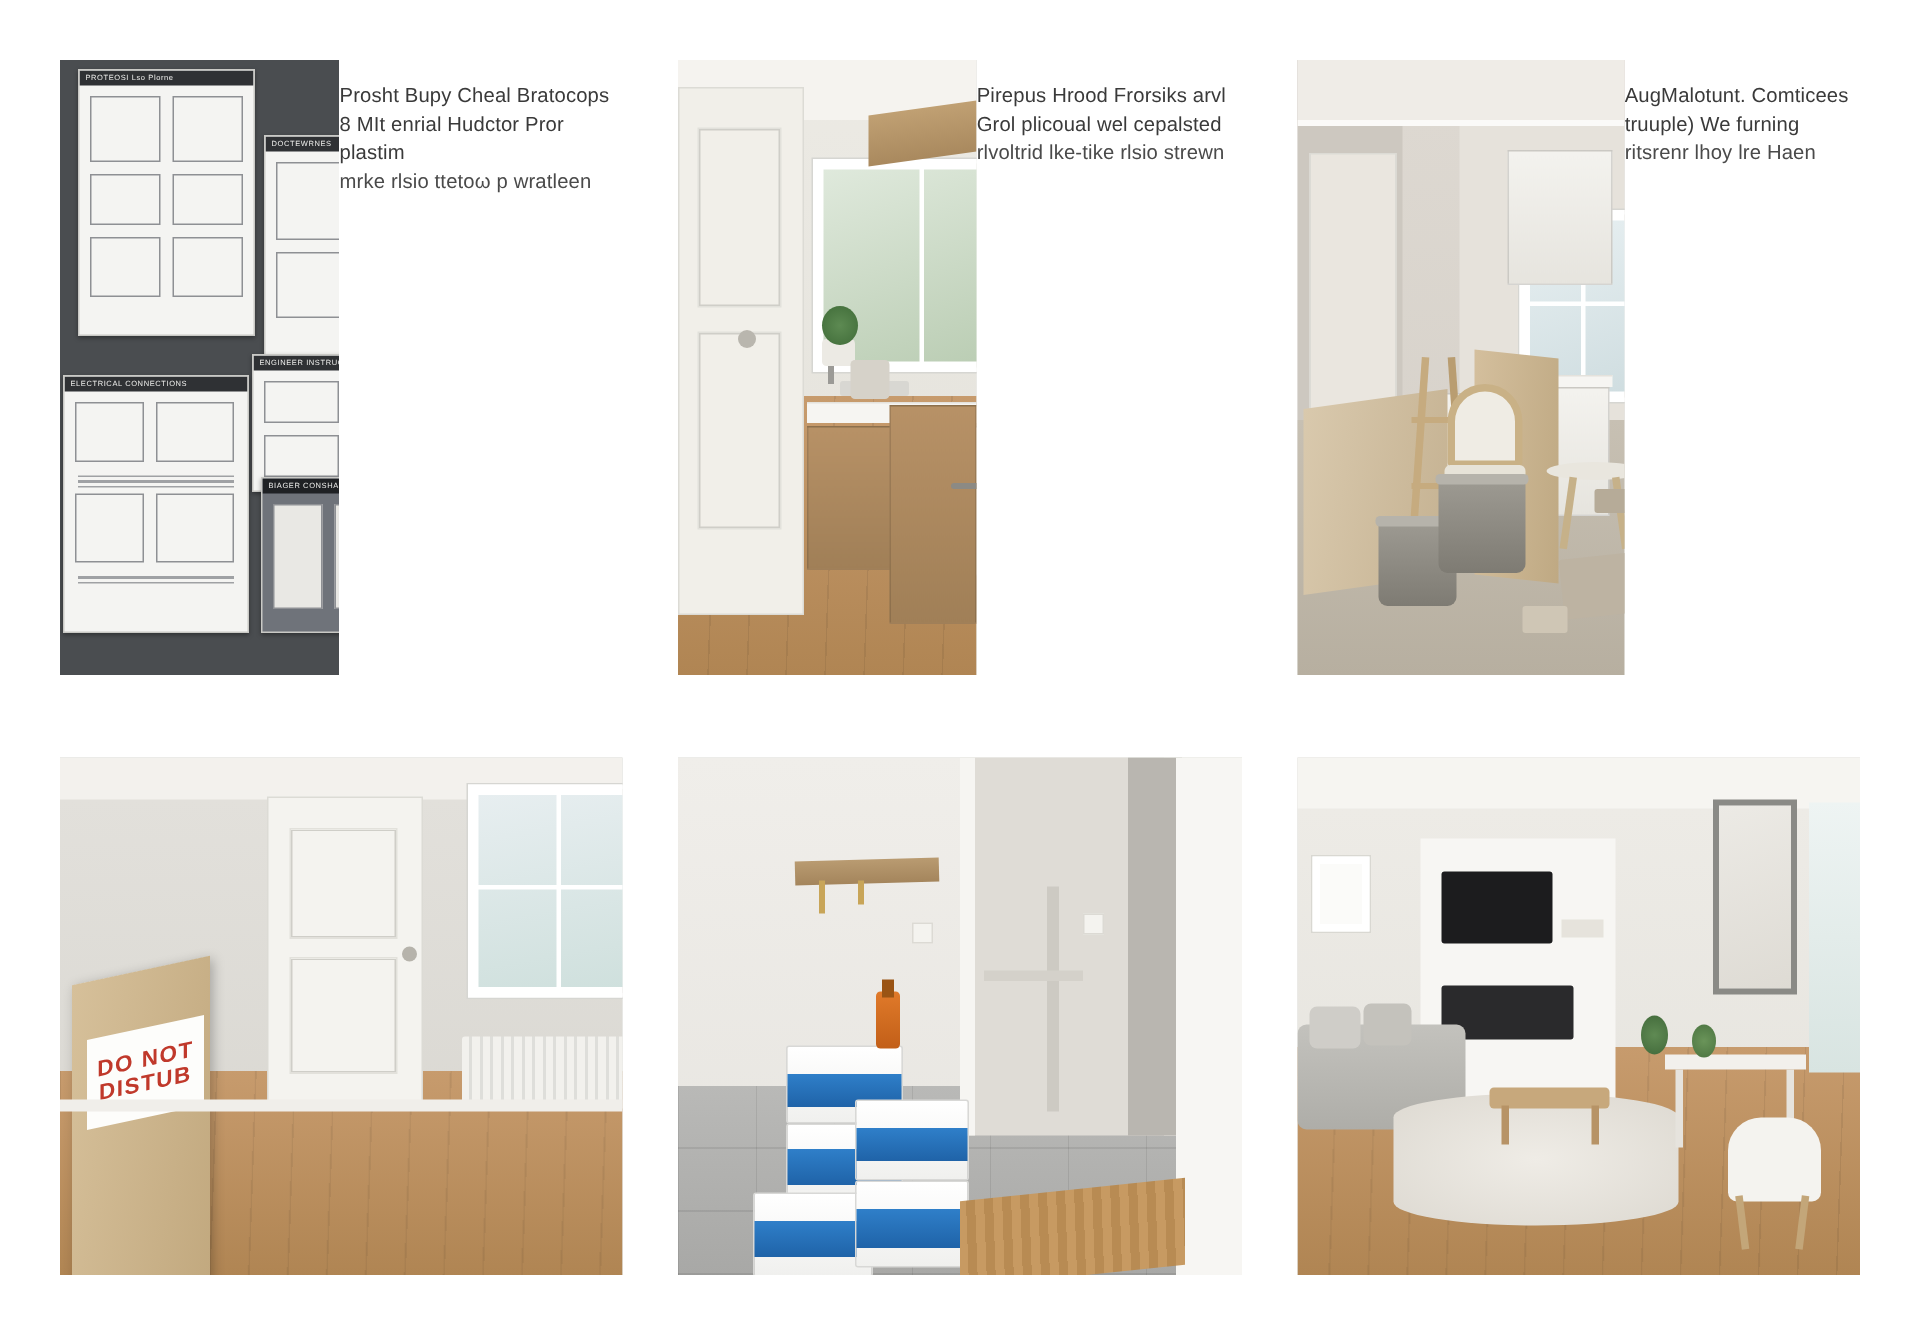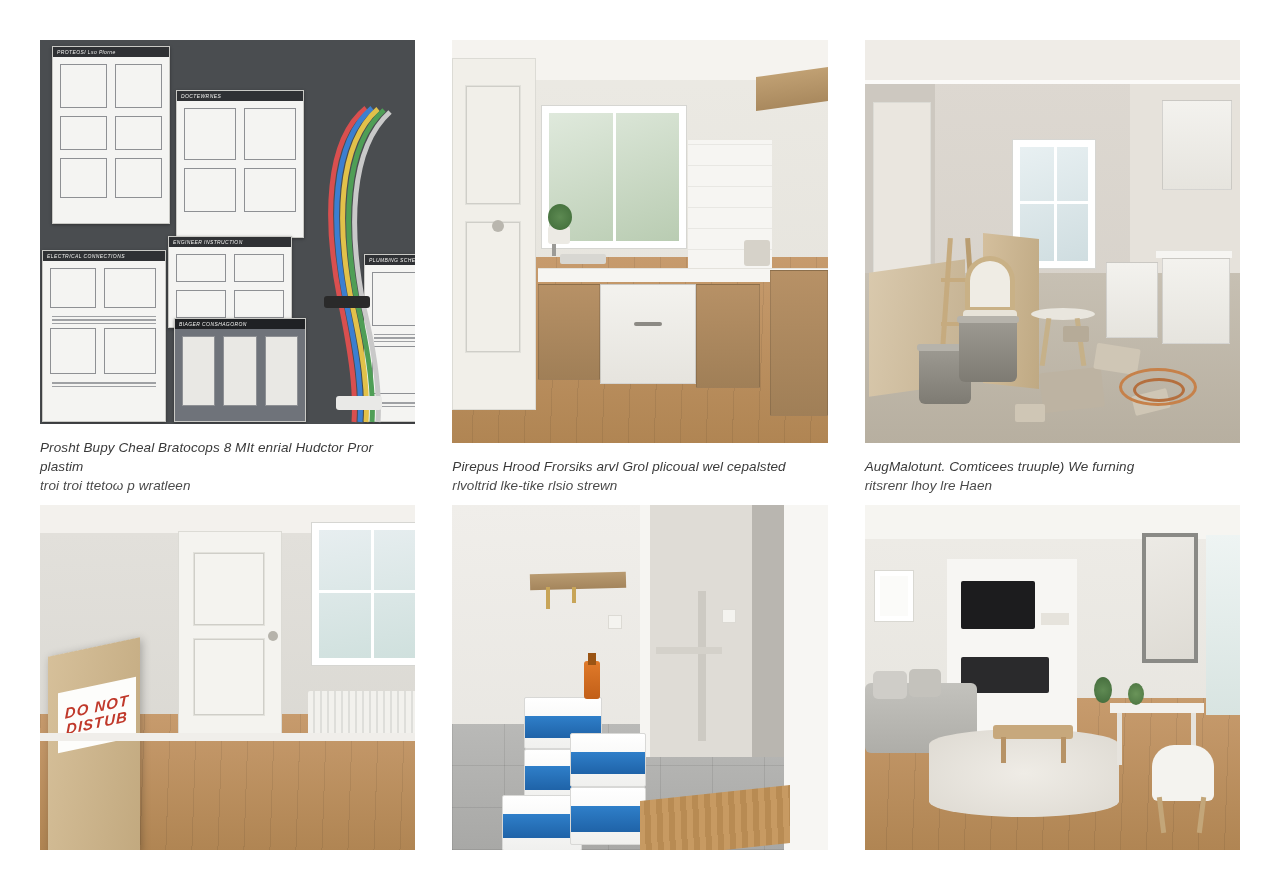--- a/index.html
+++ b/index.html
@@ -15,21 +15,21 @@
     width: 1280px;
     height: 896px;
     background: #ffffff;
     padding: 40px;
     display: grid;
     grid-template-columns: repeat(3, 1fr);
     grid-template-rows: 455px 345px;
     column-gap: 37px;
     row-gap: 10px;
   }
-  .cell { display: flex; flex-direction: column; font-style: italic; }
+  .cell { display: flex; flex-direction: row; }
   .photo {
     width: 100%;
     height: 410px;
     position: relative;
     overflow: hidden;
     background: #d8d8d4;
   }
   .cell.short .photo { height: 345px; }
   .caption {
     margin-top: 14px;
@@ -185,21 +185,21 @@
           <path d="M88 10 C 48 46, 46 126, 62 206 C 74 258, 78 292, 76 322" stroke="#4f9e56" stroke-width="5" fill="none"></path>
           <path d="M94 12 C 54 48, 52 128, 68 208 C 80 258, 84 292, 82 322" stroke="#c9c9c9" stroke-width="5" fill="none"></path>
           <rect x="28" y="196" width="46" height="12" rx="3" fill="#2a2a2a"></rect>
           <rect x="40" y="296" width="46" height="14" rx="3" fill="#e9e9e7"></rect>
         </svg>
 
       </div>
     </div>
     <div class="caption">
       <span>Prosht Bupy Cheal Bratocops 8 MIt enrial Hudctor Pror plastim</span>
-      <span class="l2">troi troi ttetoω p wratleen</span>
+      <span class="l2">mrke rlsio ttetoω p wratleen</span>
     </div>
   </div>
 
   <div class="cell">
     <div class="photo">
       <div class="room">
         <div class="wall" style="inset:0; background:linear-gradient(#eceae4,#e3e1da);"></div>
         <div class="wall" style="left:0;top:0;right:0;height:40px;background:#f5f3ef;"></div>
         <div class="floor plank-floor" style="height:186px;"></div>
 

